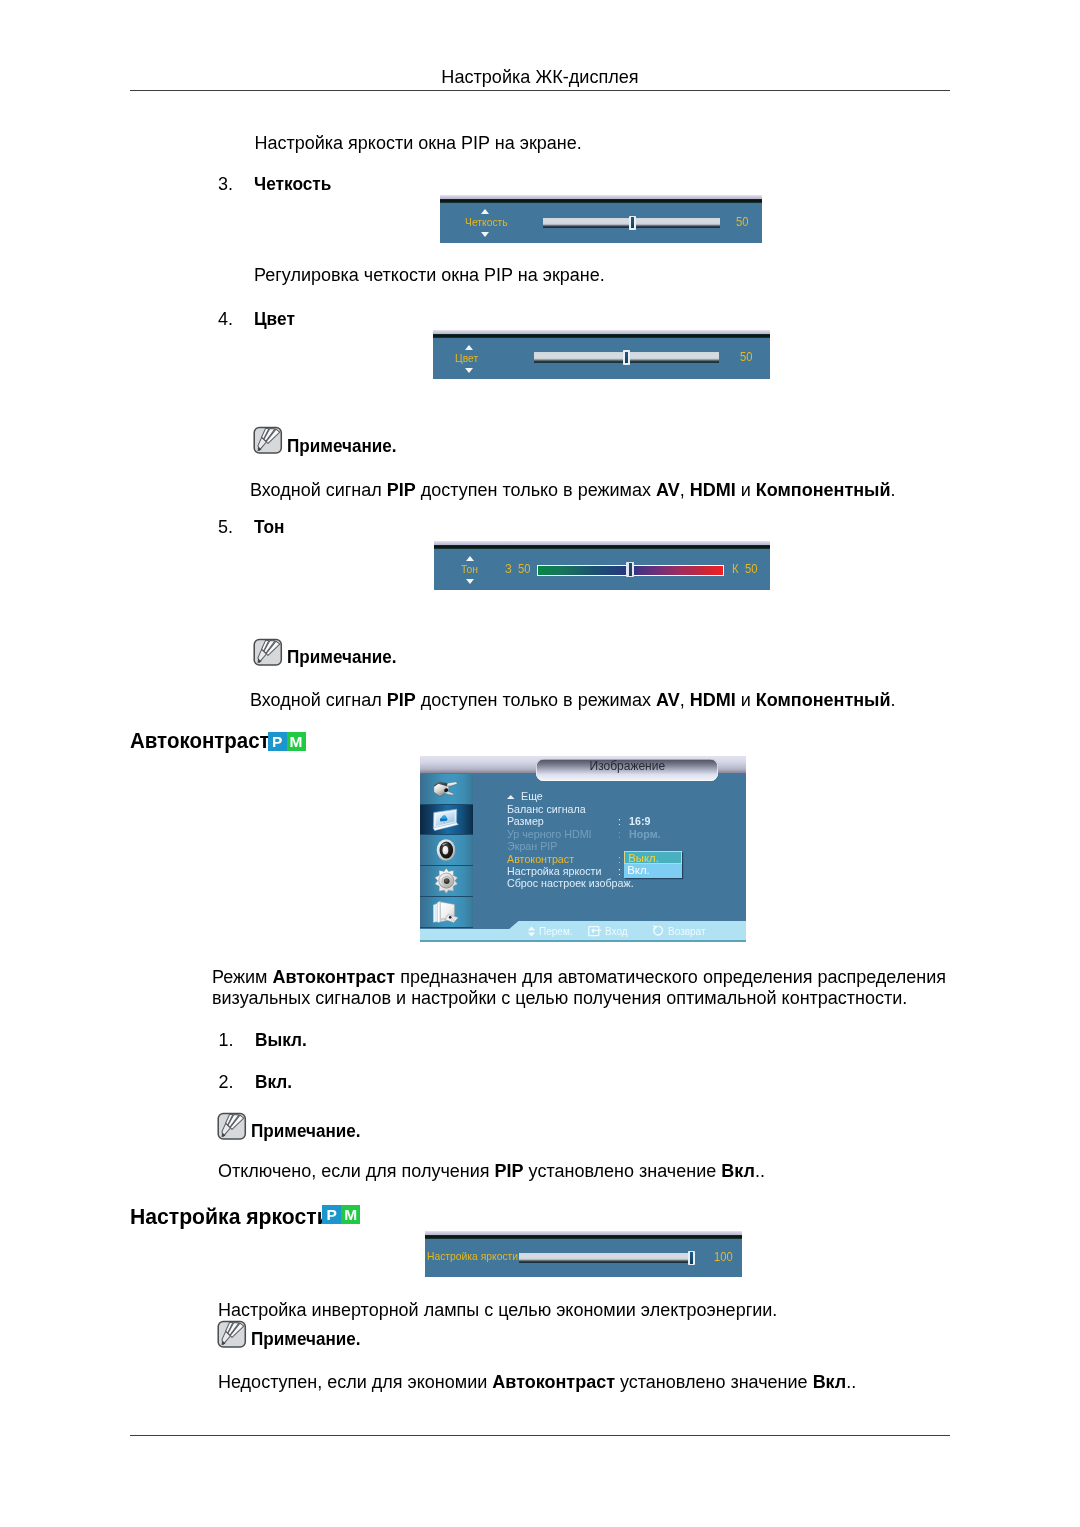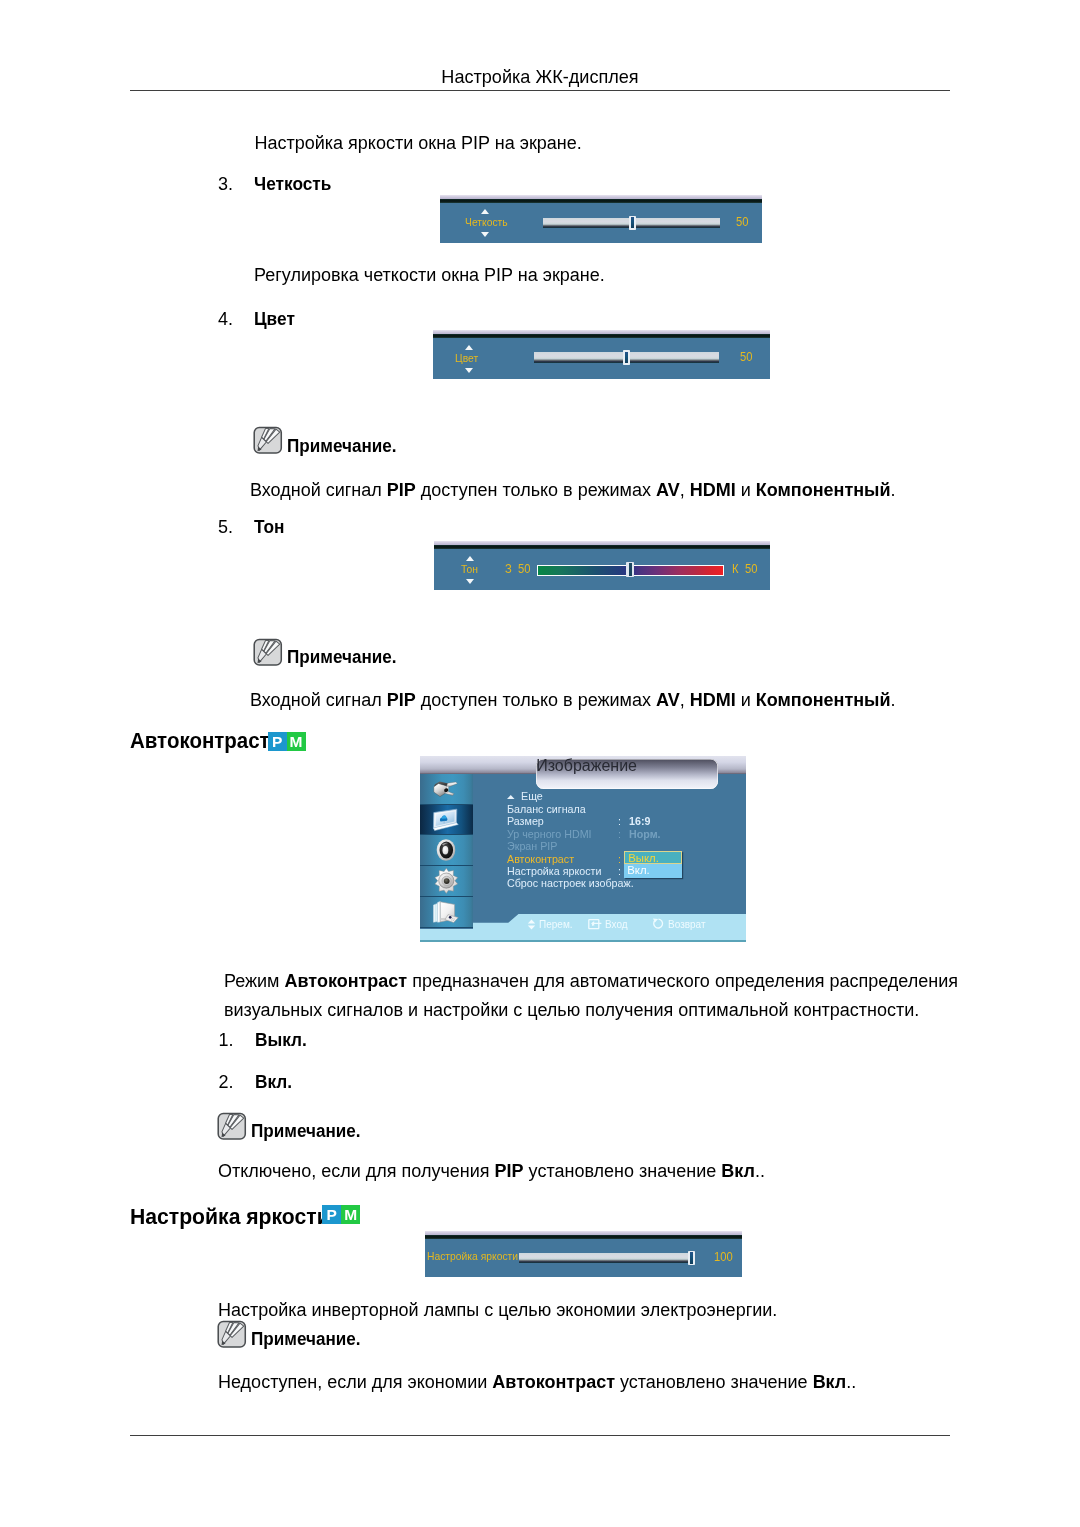--- a/index.html
+++ b/index.html
@@ -68,24 +68,24 @@
                      #6c307a 64%,#a02d5c 77%,#b52a47 85%,#d8232f 93%,#ee2025 100%);}
   .bp{background:#1c97ce;}
   .bm{background:#22c944;}
 
   
   .osdmenu{position:absolute;left:419.9px;top:755.7px;width:326.4px;height:186px;
            background:#43769b;overflow:hidden;
            font-family:"Liberation Sans",sans-serif;}
   .osd-topbar{position:absolute;left:0;top:0;width:100%;height:18.2px;
      background:linear-gradient(180deg,#e2e3ee 0%,#d4d6e6 35%,#b5b7c8 72%,#8d8a9c 92%,#5d5b6b 100%);}
-  .osd-titlepill{position:absolute;left:116.3px;top:2.9px;width:182.3px;height:30px;
+  .osd-titlepill{position:absolute;left:116.3px;top:2.9px;width:182.3px;height:22px;
      border-radius:7.5px;
      background:linear-gradient(180deg,#4c4c5c 0%,#7d7f92 28%,#b3b6c8 52%,#dfe2ee 72%,#f2f4fa 100%);
-     color:#282a33;font-size:16px;line-height:14.5px;text-align:left;
+     color:#282a33;font-size:12px;line-height:14.5px;text-align:center;
      box-shadow:inset 0 0 0 0.6px #ffffff;}
   .osd-side{position:absolute;left:0;top:18px;width:52.9px;height:154.4px;
      background:linear-gradient(90deg,#3a6c8d 0%,#3a7a9d 14%,#3d93bb 42%,
                 #3e97c0 62%,#3d8db3 82%,#3a7f9f 95%,#3b7493 100%);}
   .osd-sideitem{position:relative;height:30.9px;box-sizing:border-box;
      border-bottom:0.7px solid #1b4a6b;
      display:flex;align-items:center;justify-content:center;}
   .osd-sideitem.sel{background:linear-gradient(90deg,#0c2742 0%,#11456f 25%,#1a6ba6 52%,
                    #13527f 78%,#0c2b47 100%);}
   .osd-rows{position:absolute;left:87.3px;top:34.8px;width:240px;height:110px;}
@@ -98,21 +98,21 @@
   .osd-colon{position:absolute;left:111.3px;top:0;}
   .osd-rval{position:absolute;left:122px;top:0;font-weight:bold;}
   .osd-upcaret{position:absolute;left:0;top:4.6px;width:0;height:0;
      border-left:4px solid transparent;border-right:4px solid transparent;
      border-bottom:4.6px solid #e7f2fb;}
   .osd-dd{position:absolute;left:204.3px;top:95.4px;width:57.9px;height:26.5px;
      box-shadow:1.2px 1.2px 0 rgba(8,28,48,0.55);}
   .osd-ddi{height:13.25px;box-sizing:border-box;font-size:11.4px;line-height:12.6px;
      padding-left:3px;color:#fdfdfd;background:#7ecdf2;}
   .osd-ddi.sel{background:#49b0bf;color:#f5d438;border:1.1px solid #ddd48a;}
-  .osd-foot{position:absolute;left:0;bottom:0;width:100%;height:28px;}
+  .osd-foot{position:absolute;left:0;bottom:0;width:100%;height:21px;}
   .osd-foot .botline{position:absolute;left:0;bottom:0;width:100%;height:1.6px;
      background:#5aa3b8;z-index:4;}
   .osd-foot:before{content:"";position:absolute;left:0;bottom:0;width:100%;height:12.6px;
      background:#b0e2f3;}
   .osd-foot:after{content:"";position:absolute;left:52.9px;top:0;right:0;height:21.4px;
      background:#b0e2f3;
      clip-path:polygon(46px 0,100% 0,100% 100%,0 100%,0 9.0px,35.5px 9.0px);}
   .osd-fi{position:absolute;top:4.0px;color:#eefbff;font-size:11px;line-height:13px;
      white-space:nowrap;z-index:3;}
   .fico{display:inline-block;vertical-align:-2px;margin-right:3px;}
@@ -411,21 +411,21 @@
               <path d="M13.4 5.4 L4.6 5.4 L4.6 7.8" fill="none" stroke="#eefbff" stroke-width="1.3" stroke-linejoin="miter"></path>
               <path d="M6.2 3.0 L3.1 5.4 L6.2 7.9 Z" fill="#eefbff"></path>
             </svg></span><span class="ftxt">Вход</span></span>
       <span class="osd-fi" style="left:231.8px"><span class="fico"><svg width="13" height="12" viewBox="0 0 13 12">
               <path d="M3.2 2.3 A4.4 4.4 0 1 0 6.5 1.2" fill="none" stroke="#eefbff" stroke-width="1.35" stroke-linecap="butt"></path>
               <path d="M1.0 0.5 L6.1 0.9 L2.9 4.4 Z" fill="#eefbff"></path>
             </svg></span><span class="ftxt">Возврат</span></span>
     </div>
   </div>
 
-  <div class="p" style="left:224px;top:967px;white-space:normal;width:745px;line-height:29px">
+  <div class="p" style="left:212px;top:967px;white-space:normal;width:745px;line-height:21px">
     <span>Режим </span><b>Автоконтраст</b><span> предназначен для автоматического определения распределения визуальных сигналов и настройки с целью получения оптимальной контрастности.</span>
   </div>
 
   <div class="num" style="left:218.5px;top:1028.4px">1.</div>
   <div class="itm" style="left:254.5px;top:1028.4px">Выкл.</div>
   <div class="num" style="left:218.5px;top:1070.1px">2.</div>
   <div class="itm" style="left:254.5px;top:1070.1px">Вкл.</div>
 
   <div class="noteline" style="left:218px;top:1119px">
     <span class="noteico"><svg viewBox="0 0 29 27" width="29.5" height="28.5">

